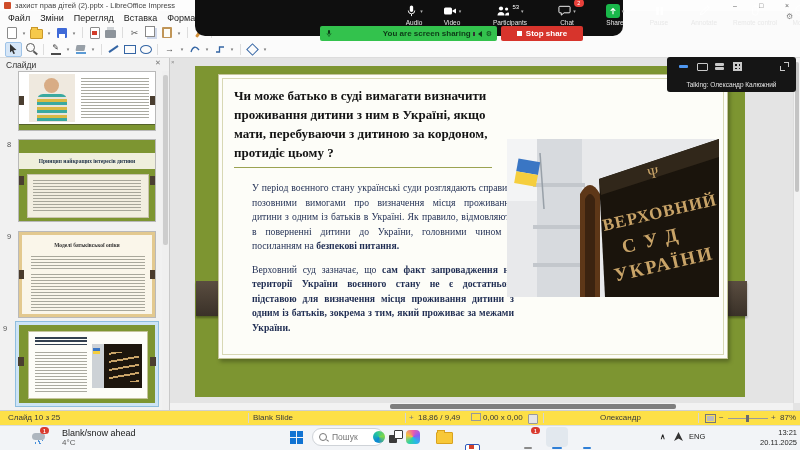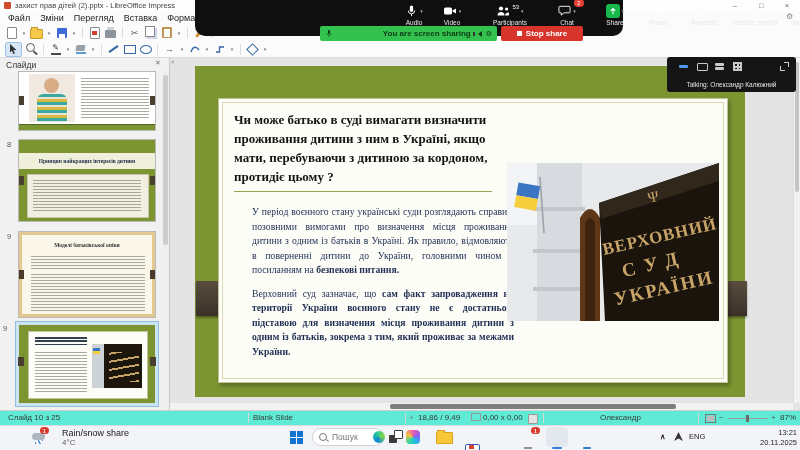--- a/index.html
+++ b/index.html
@@ -86,21 +86,21 @@
   .card::before{content:"";position:absolute;inset:3px;border:1px solid #d8d8b4;pointer-events:none;}
   .stitle{left:15px;top:12px;width:278px;font-family:"Liberation Serif",serif;font-weight:bold;font-size:13px;line-height:1.45;color:#141414;}
   .shr{left:15px;top:92px;width:258px;height:1px;background:#9ba352;}
   .txtcol{left:33px;top:106px;width:262px;font-family:"Liberation Serif",serif;font-size:9.7px;line-height:1.5;color:#1f2d52;text-align:justify;}
   .txtcol p{margin:0 0 9px 0;}
   .vsb{left:793px;top:58px;width:7px;height:345px;background:#f2f2f2;border-left:1px solid #dcdcdc;box-sizing:border-box;}
   .vsb .th{position:absolute;left:1px;top:4px;width:4px;height:130px;background:#c4c4c4;border-radius:2px;}
   .hsb{left:170px;top:403px;width:623px;height:7px;background:#f2f2f2;}
   .hsb .th{position:absolute;left:220px;top:1px;width:286px;height:5px;background:#7e7e7e;border-radius:2px;}
   
-  .status{left:0;top:410px;width:800px;height:15px;background:#5eead4;border-top:1px solid #cfcfcf;font-size:8px;color:#3a3a3a;box-sizing:border-box;}
+  .status{left:0;top:410px;width:800px;height:15px;background:#fde047;border-top:1px solid #cfcfcf;font-size:8px;color:#3a3a3a;box-sizing:border-box;}
   .st{position:absolute;top:2px;white-space:nowrap;}
   .ssep{position:absolute;top:2px;width:1px;height:10px;background:#d5d5d5;}
   .szic{width:8px;height:6px;border:1px solid #999;display:inline-block;}
   .msave{position:absolute;top:3px;width:8px;height:8px;background:#e4e4e4;border:1px solid #999;border-radius:1px;}
   .fitic{position:absolute;top:3px;width:9px;height:7px;border:1px solid #777;}
   .fitic::after{content:"";position:absolute;inset:1px;background:#bbb;}
   .sl{position:absolute;top:7px;width:40px;height:1px;background:#9a9a9a;}
   .sl::before{content:"";position:absolute;left:50%;top:-2px;width:1px;height:5px;background:#aaa;}
   .sl::after{content:"";position:absolute;left:18px;top:-3px;width:3px;height:7px;background:#6b6b6b;}
   
@@ -435,21 +435,21 @@
   <div class="abs" style="left:162px;top:71px;width:7px;height:339px;background:#efefef;">
     <div class="abs" style="left:1px;top:4px;width:5px;height:170px;background:#cdcdcd;border-radius:2px;"></div>
   </div>
 
   <div class="abs editor"></div>
   <div class="abs" style="left:171px;top:59px;font-size:6px;color:#888;">×</div>
 
   <div class="abs slide">
     <div class="abs ribbon" style="left:1px;"></div>
     <div class="abs ribbon" style="right:-2px;"></div>
-    <div class="abs card" style="left:23px;top:32px;">
+    <div class="abs card" style="left:23px;top:8px;">
       <div class="abs stitle">Чи може батько в суді вимагати визначити проживання дитини з ним в Україні, якщо мати, перебуваючи з дитиною за кордоном, протидіє цьому ?</div>
       <div class="abs shr"></div>
       <div class="abs txtcol">
         <p><span>У період воєнного стану українські суди розглядають справи з позовними вимогами про визначення місця проживання дитини з одним із батьків в Україні. Як правило, відмовляють в поверненні дитини до України, головними чином з посиланням на </span><b>безпекові питання.</b></p>
         <p><span>Верховний суд зазначає, що </span><b>сам факт запровадження на території України воєнного стану не є достатньою підставою для визначення місця проживання дитини з одним із батьків, зокрема з тим, який проживає за межами України.</b></p>
       </div>
       <svg class="abs" style="left:288px;top:64px;" width="212" height="158" viewBox="0 0 212 158">
         <rect width="212" height="158" fill="#e8e9eb"></rect>
         <rect x="0" y="0" width="55" height="62" fill="#f3f4f5"></rect>
         <rect x="30" y="0" width="45" height="158" fill="#d7dade"></rect>
@@ -498,21 +498,21 @@
     <span class="fitic" style="left:705px;"></span>
     <span class="st" style="left:719px;color:#555;">−</span>
     <span class="sl" style="left:728px;"></span>
     <span class="st" style="left:771px;color:#555;">+</span>
     <span class="st" style="left:780px;">87%</span>
   </div>
 
   <div class="abs taskbar"></div>
   <div class="abs wicon"></div>
   <div class="nbadge" style="left:40px;top:427px;">1</div>
-  <div class="abs wtxt1">Rain/snow share</div>
+  <div class="abs wtxt1">Blank/snow ahead</div>
   <div class="abs wtxt2">4°C</div>
 
   <div class="abs start">
       <i></i>
       <i></i>
       <i></i>
       <i></i>
     </div>
   <div class="abs srch">
     <span class="mag"></span>

